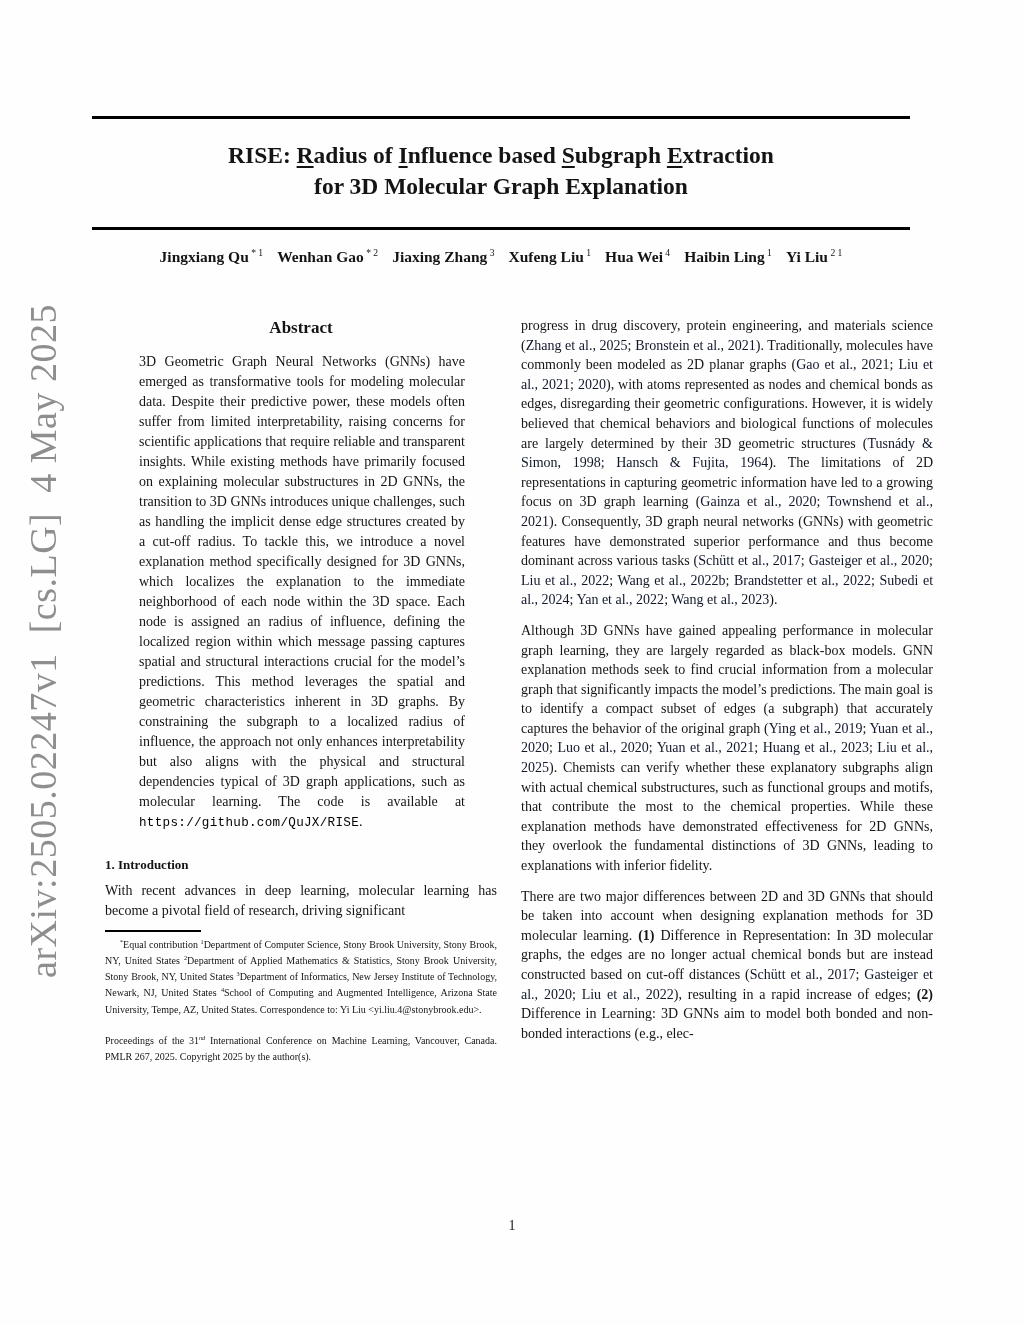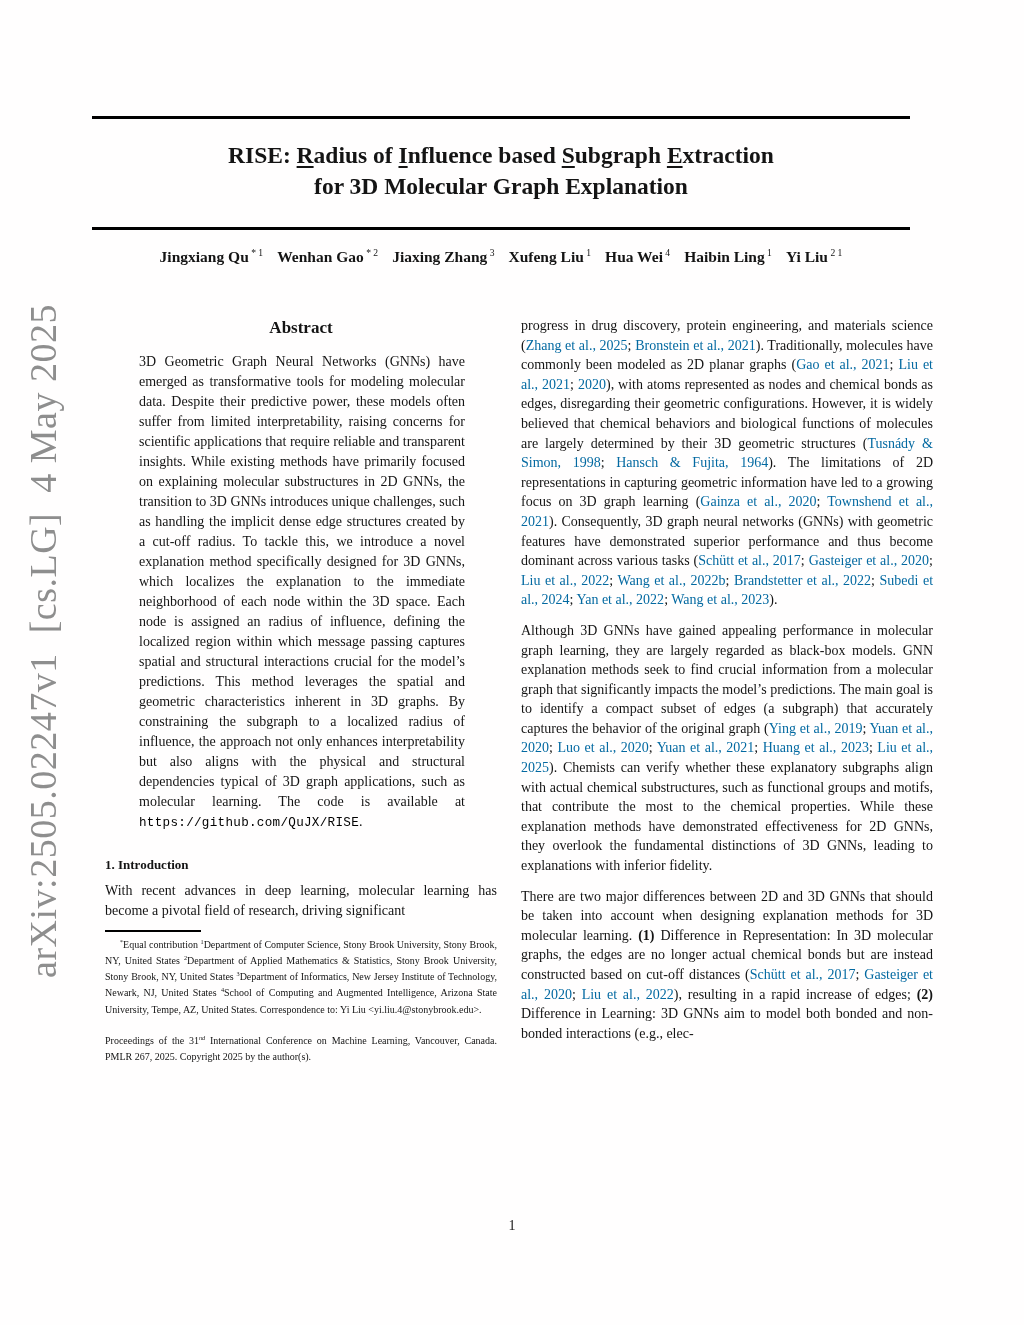--- a/index.html
+++ b/index.html
@@ -56,21 +56,21 @@
   .arxiv-watermark{
     position:absolute;left:43px;top:641px;
     transform:translate(-50%,-50%) rotate(-90deg);
     white-space:pre;
     font-size:38px;color:#8e8e8e;letter-spacing:0.5px;
   }
   
   .seg-und{text-decoration:underline;text-decoration-thickness:2px;text-underline-offset:3px;}
   .seg-italic{}
   .seg-bold{font-weight:bold;}
-  .seg-cite{color:#0369a1;}
+  .seg-cite{color:#0f172a;}
   .seg-mono{font-family:"Liberation Mono", monospace;font-size:0.9em;color:#000000;letter-spacing:0.3px;}
   .seg-sup{vertical-align:super;font-size:0.62em;line-height:0;}
   .seg-supitalic{vertical-align:super;font-size:0.62em;line-height:0;font-style:italic;}
   .seg-gap{display:inline-block;width:14px;}
 </style>
 </head>
 <body>
 
 <div class="page">
 

